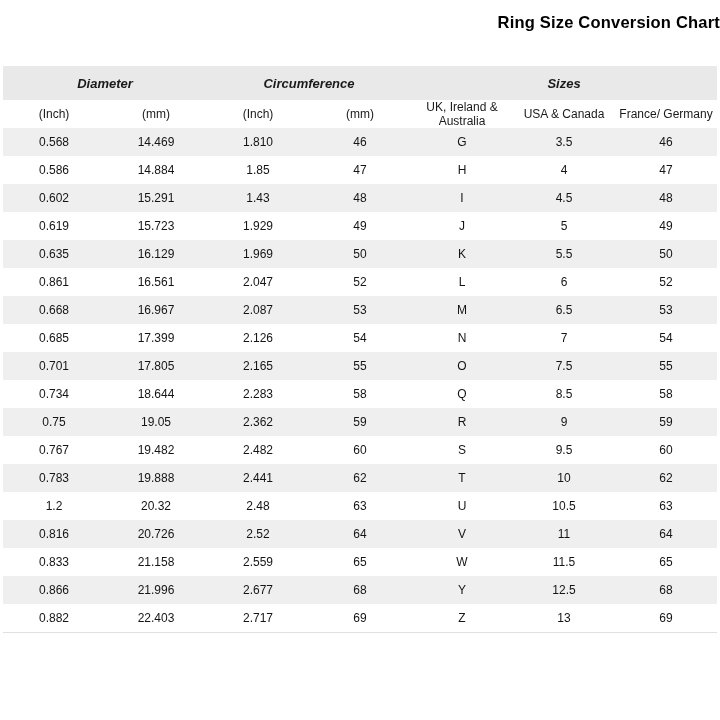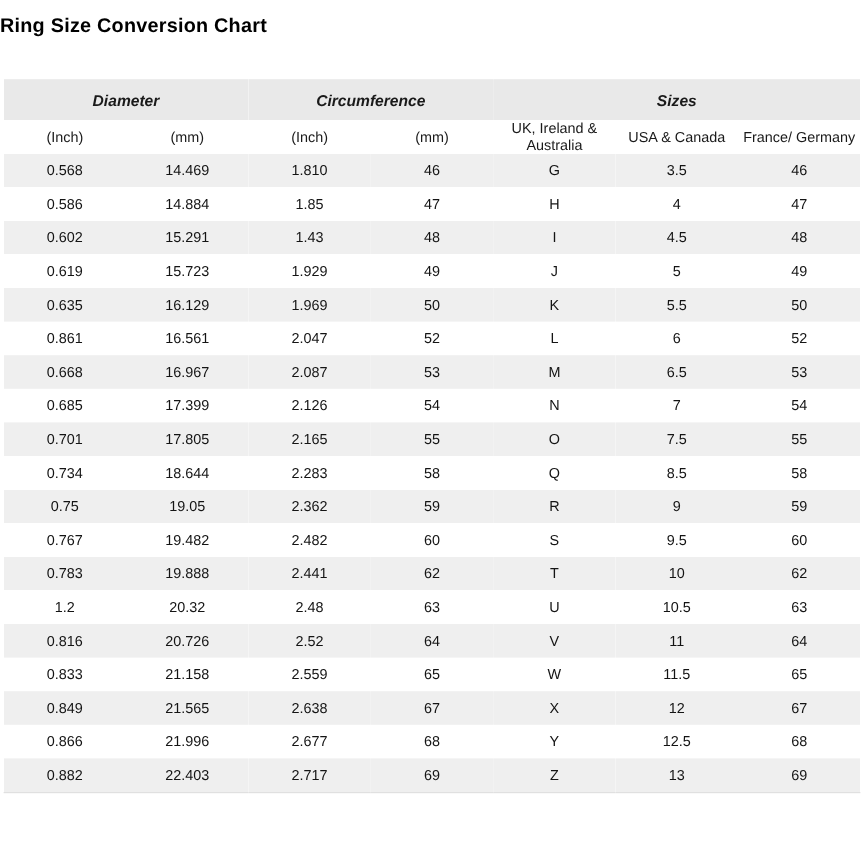--- a/index.html
+++ b/index.html
@@ -17,21 +17,21 @@
     height:720px;
     overflow:hidden;
   }
   .page{
     width:720px;
     height:720px;
     padding-top:13px;
   }
   h1.title{
     margin:0 0 35px 0;
-    text-align:left;
+    text-align:right;
     font-size:16.5px;
     line-height:18px;
     font-weight:bold;
     color:#000000;
     letter-spacing:0.2px;
   }
   table.ring-table{
     width:714px;
     margin:0 auto;
     border-collapse:collapse;
@@ -236,29 +236,20 @@
         <tr>
           <td>0.833</td>
           <td>21.158</td>
           <td>2.559</td>
           <td>65</td>
           <td>W</td>
           <td>11.5</td>
           <td>65</td>
         </tr>
         <tr>
-          <td>0.849</td>
-          <td>21.565</td>
-          <td>2.638</td>
-          <td>67</td>
-          <td>X</td>
-          <td>12</td>
-          <td>67</td>
-        </tr>
-        <tr>
           <td>0.866</td>
           <td>21.996</td>
           <td>2.677</td>
           <td>68</td>
           <td>Y</td>
           <td>12.5</td>
           <td>68</td>
         </tr>
         <tr>
           <td>0.882</td>

